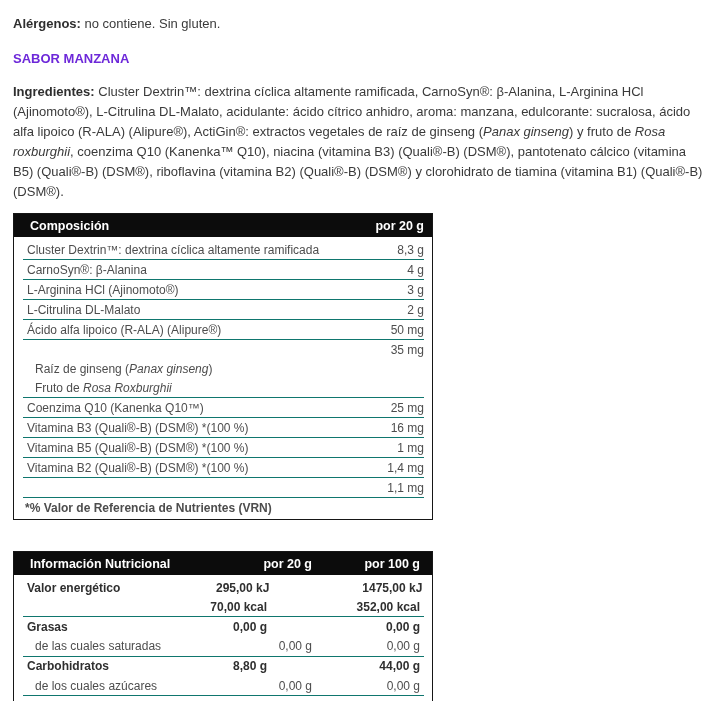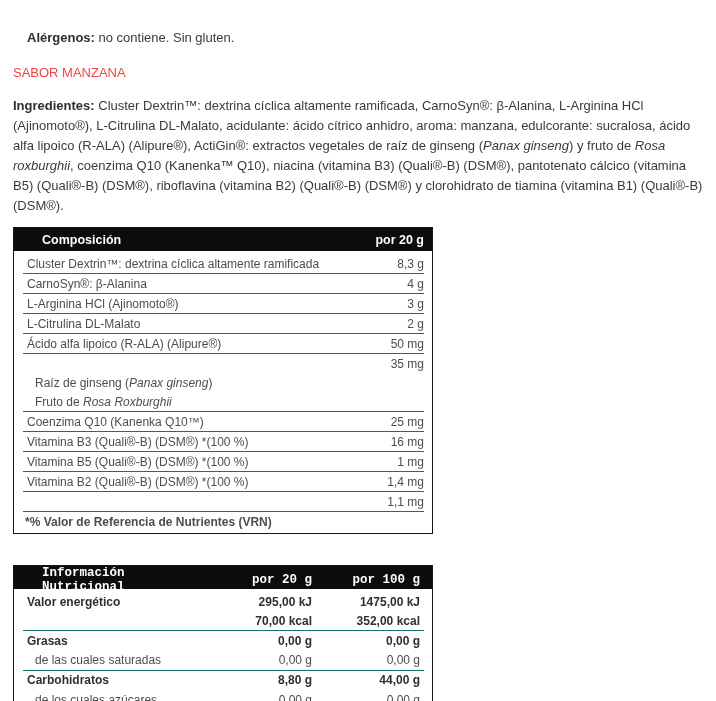--- a/index.html
+++ b/index.html
@@ -2,51 +2,51 @@
 <html><head>
 <meta charset="utf-8">
 <style>
   html,body{margin:0;padding:0;background:#ffffff;}
   body{
     width:716px;height:701px;overflow:hidden;
     font-family:"Liberation Sans","DejaVu Sans",sans-serif;
     color:#3a3a3a;
   }
   .page{padding:16px 11px 0 13px;box-sizing:border-box;}
-  .line{font-size:13px;line-height:15px;margin:14px;}
+  .line{font-size:13px;line-height:15px;margin:0;}
   .allergens .b,.b{font-weight:700;color:#2e2e2e;}
-  .flavor{font-weight:400;color:#ef4444;margin:20px 0 16px;}
+  .flavor{font-weight:700;color:#6d28d9;margin:20px 0 16px;}
   .ingredients{font-size:13px;line-height:20px;margin:13px 0 0;max-width:695px;color:#3a3a3a;}
   .i{font-style:italic;text-align:right;}
 
   .datatable{
     width:420px;border:1px solid #161616;background:#fff;
     box-sizing:border-box;margin-top:11px;
   }
   .thead{
     background:#0c0c0c;color:#ffffff;font-weight:700;font-size:12.5px;
     height:23px;display:grid;align-items:center;
-    padding:0 8px 0 28px;
+    padding:0 8px 0 16px;
   }
   .comp .thead{grid-template-columns:1fr auto;}
-  .nutri .thead{grid-template-columns:1fr 108px 108px;font-family:Liberation Mono, monospace;}
+  .nutri .thead{grid-template-columns:1fr 108px 108px;}
   .num{text-align:right;white-space:nowrap;}
   .nutri .num{padding-right:4px;}
 
   .tbody{padding:3px 8px 2px 9px;}
   .trow{
     display:grid;min-height:19px;align-items:center;
     font-size:12px;color:#4d4d4d;
   }
   .comp .trow{grid-template-columns:1fr auto;}
   .nutri .trow{grid-template-columns:1fr 108px 108px;min-height:19.2px;}
   .trow .lbl{padding-left:4px;white-space:nowrap;}
   .trow.sub .lbl{padding-left:12px;}
   .trow.divider{border-bottom:1px solid #0f766e;}
-  .trow.bold{font-weight:700;color:#2f2f2f;}
+  .trow.bold{font-weight:700;color:#2f2f2f;gap:45px;}
   .footnote{
     min-height:19px;display:flex;align-items:center;
     font-size:12px;color:#4d4d4d;padding-left:2px;white-space:nowrap;font-weight:bold;
   }
   .nutri{margin-top:31px;}
 </style>
 </head>
 <body>
 
 <div class="page">

